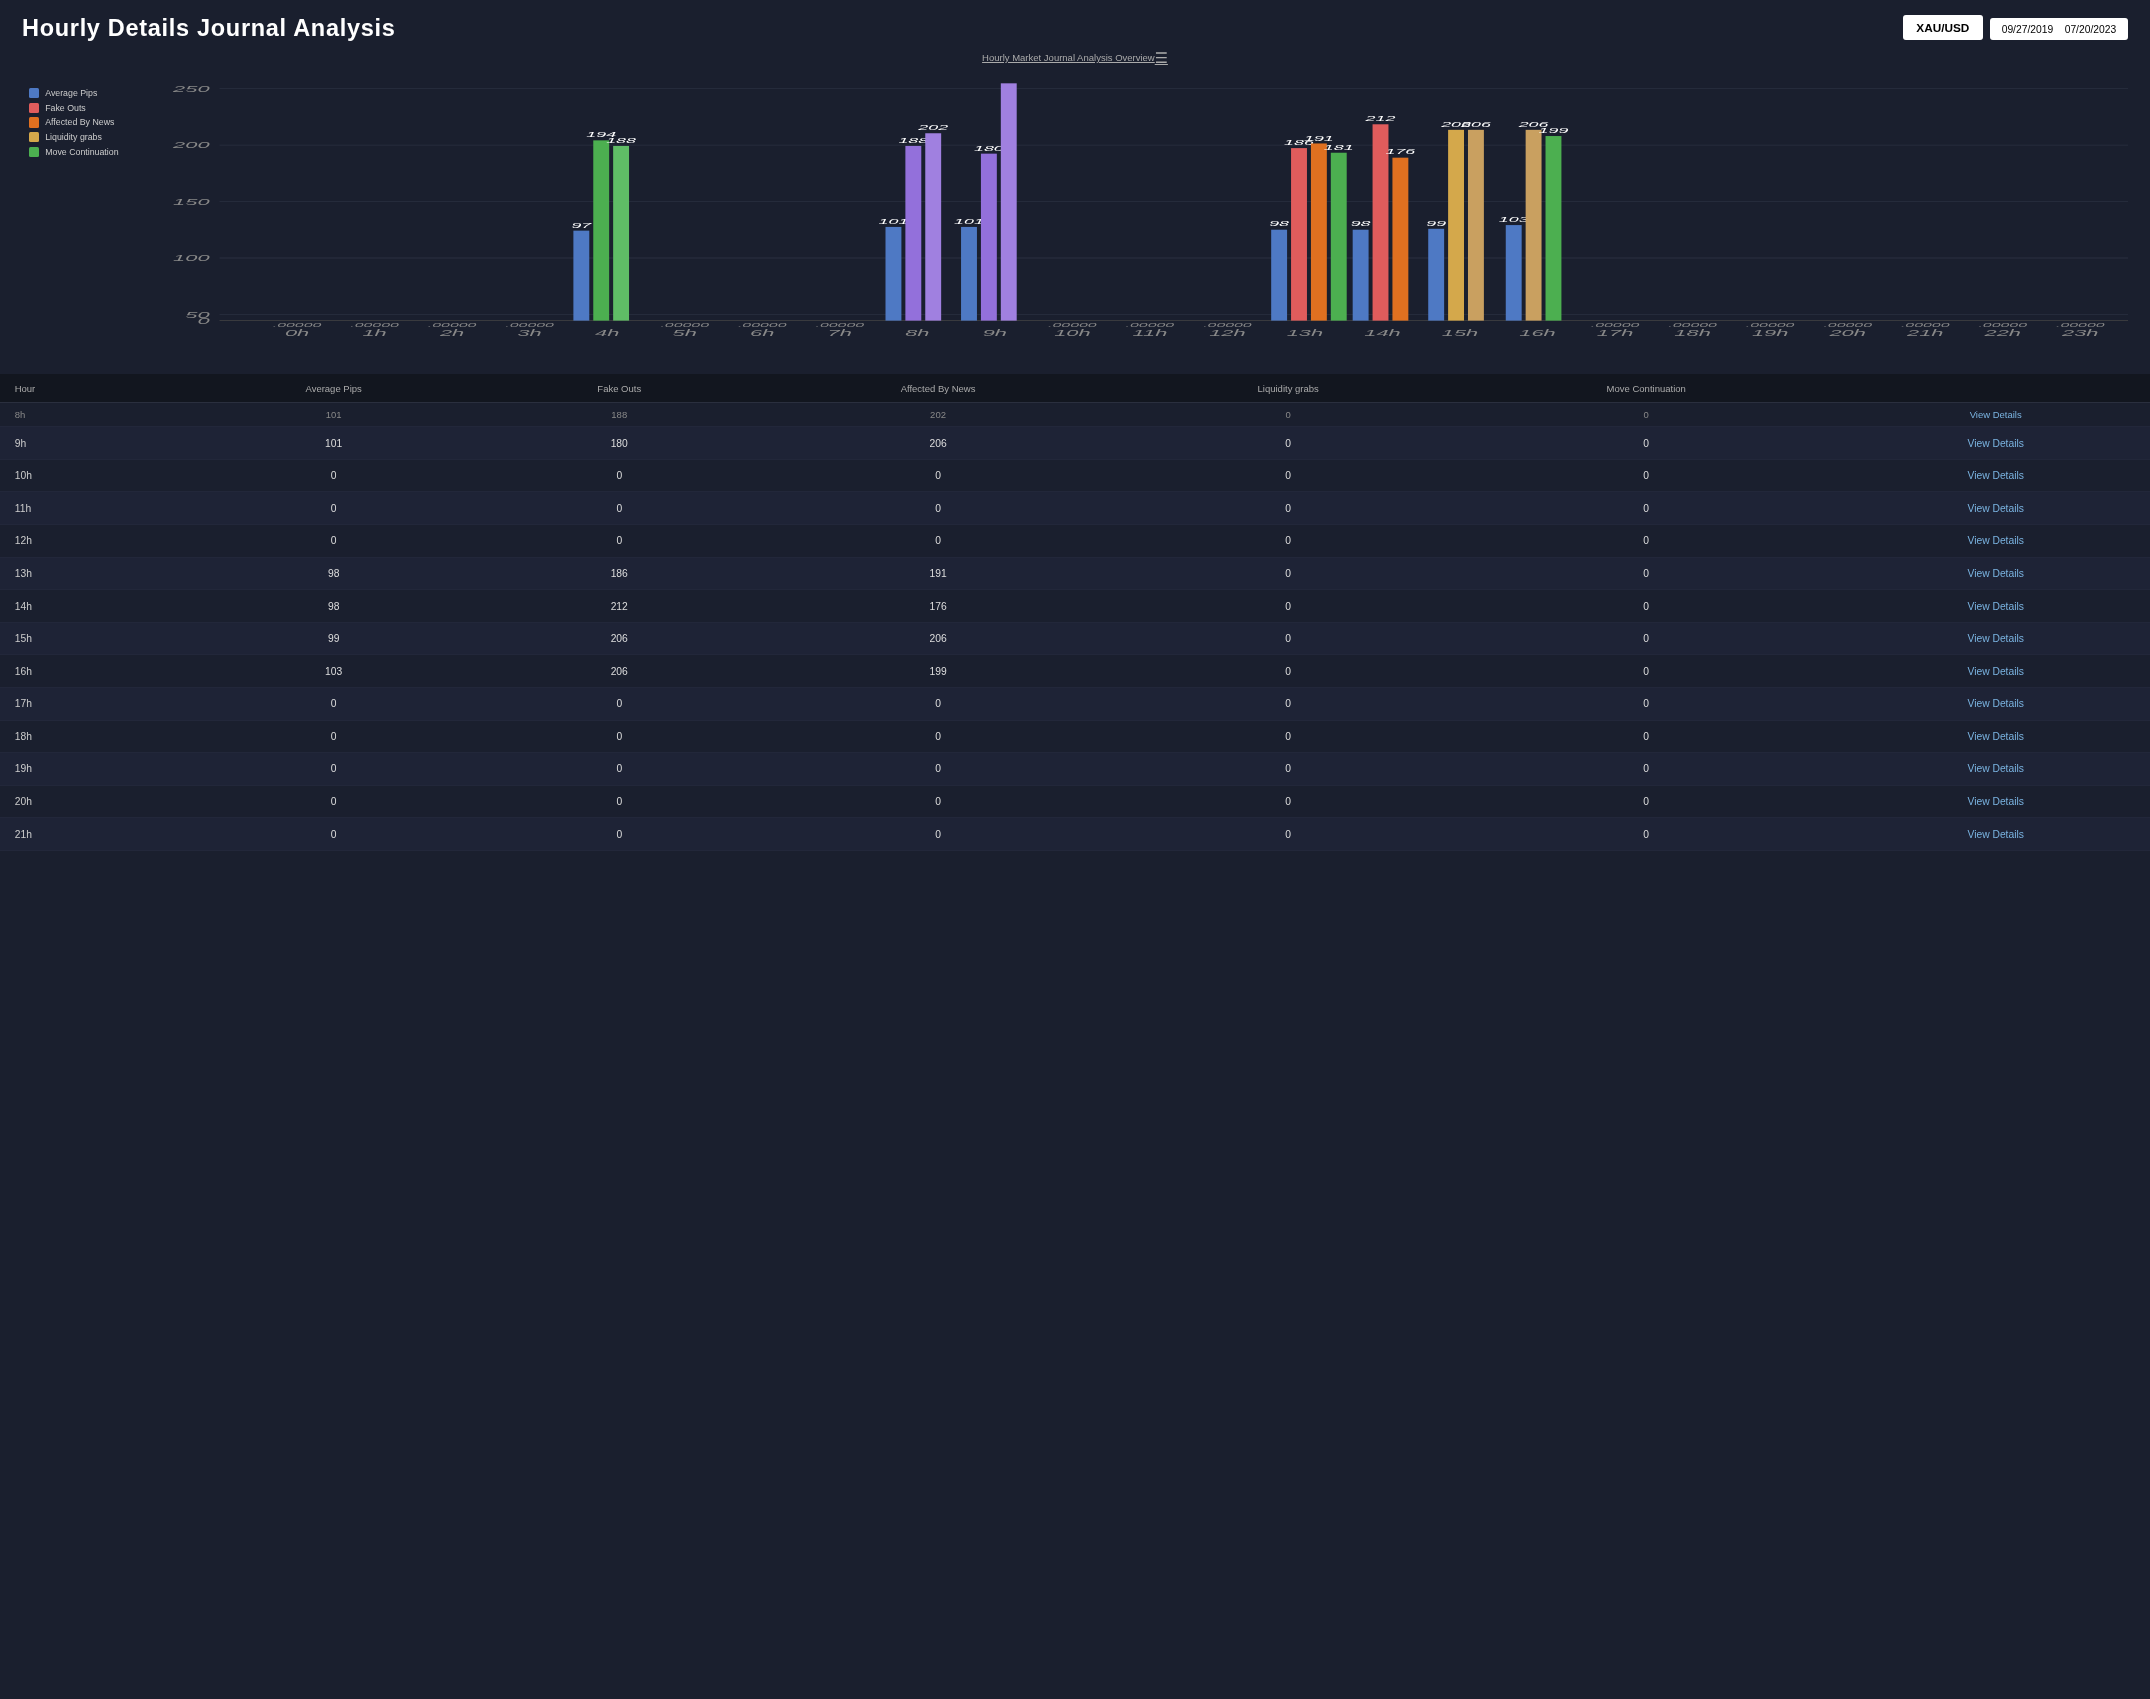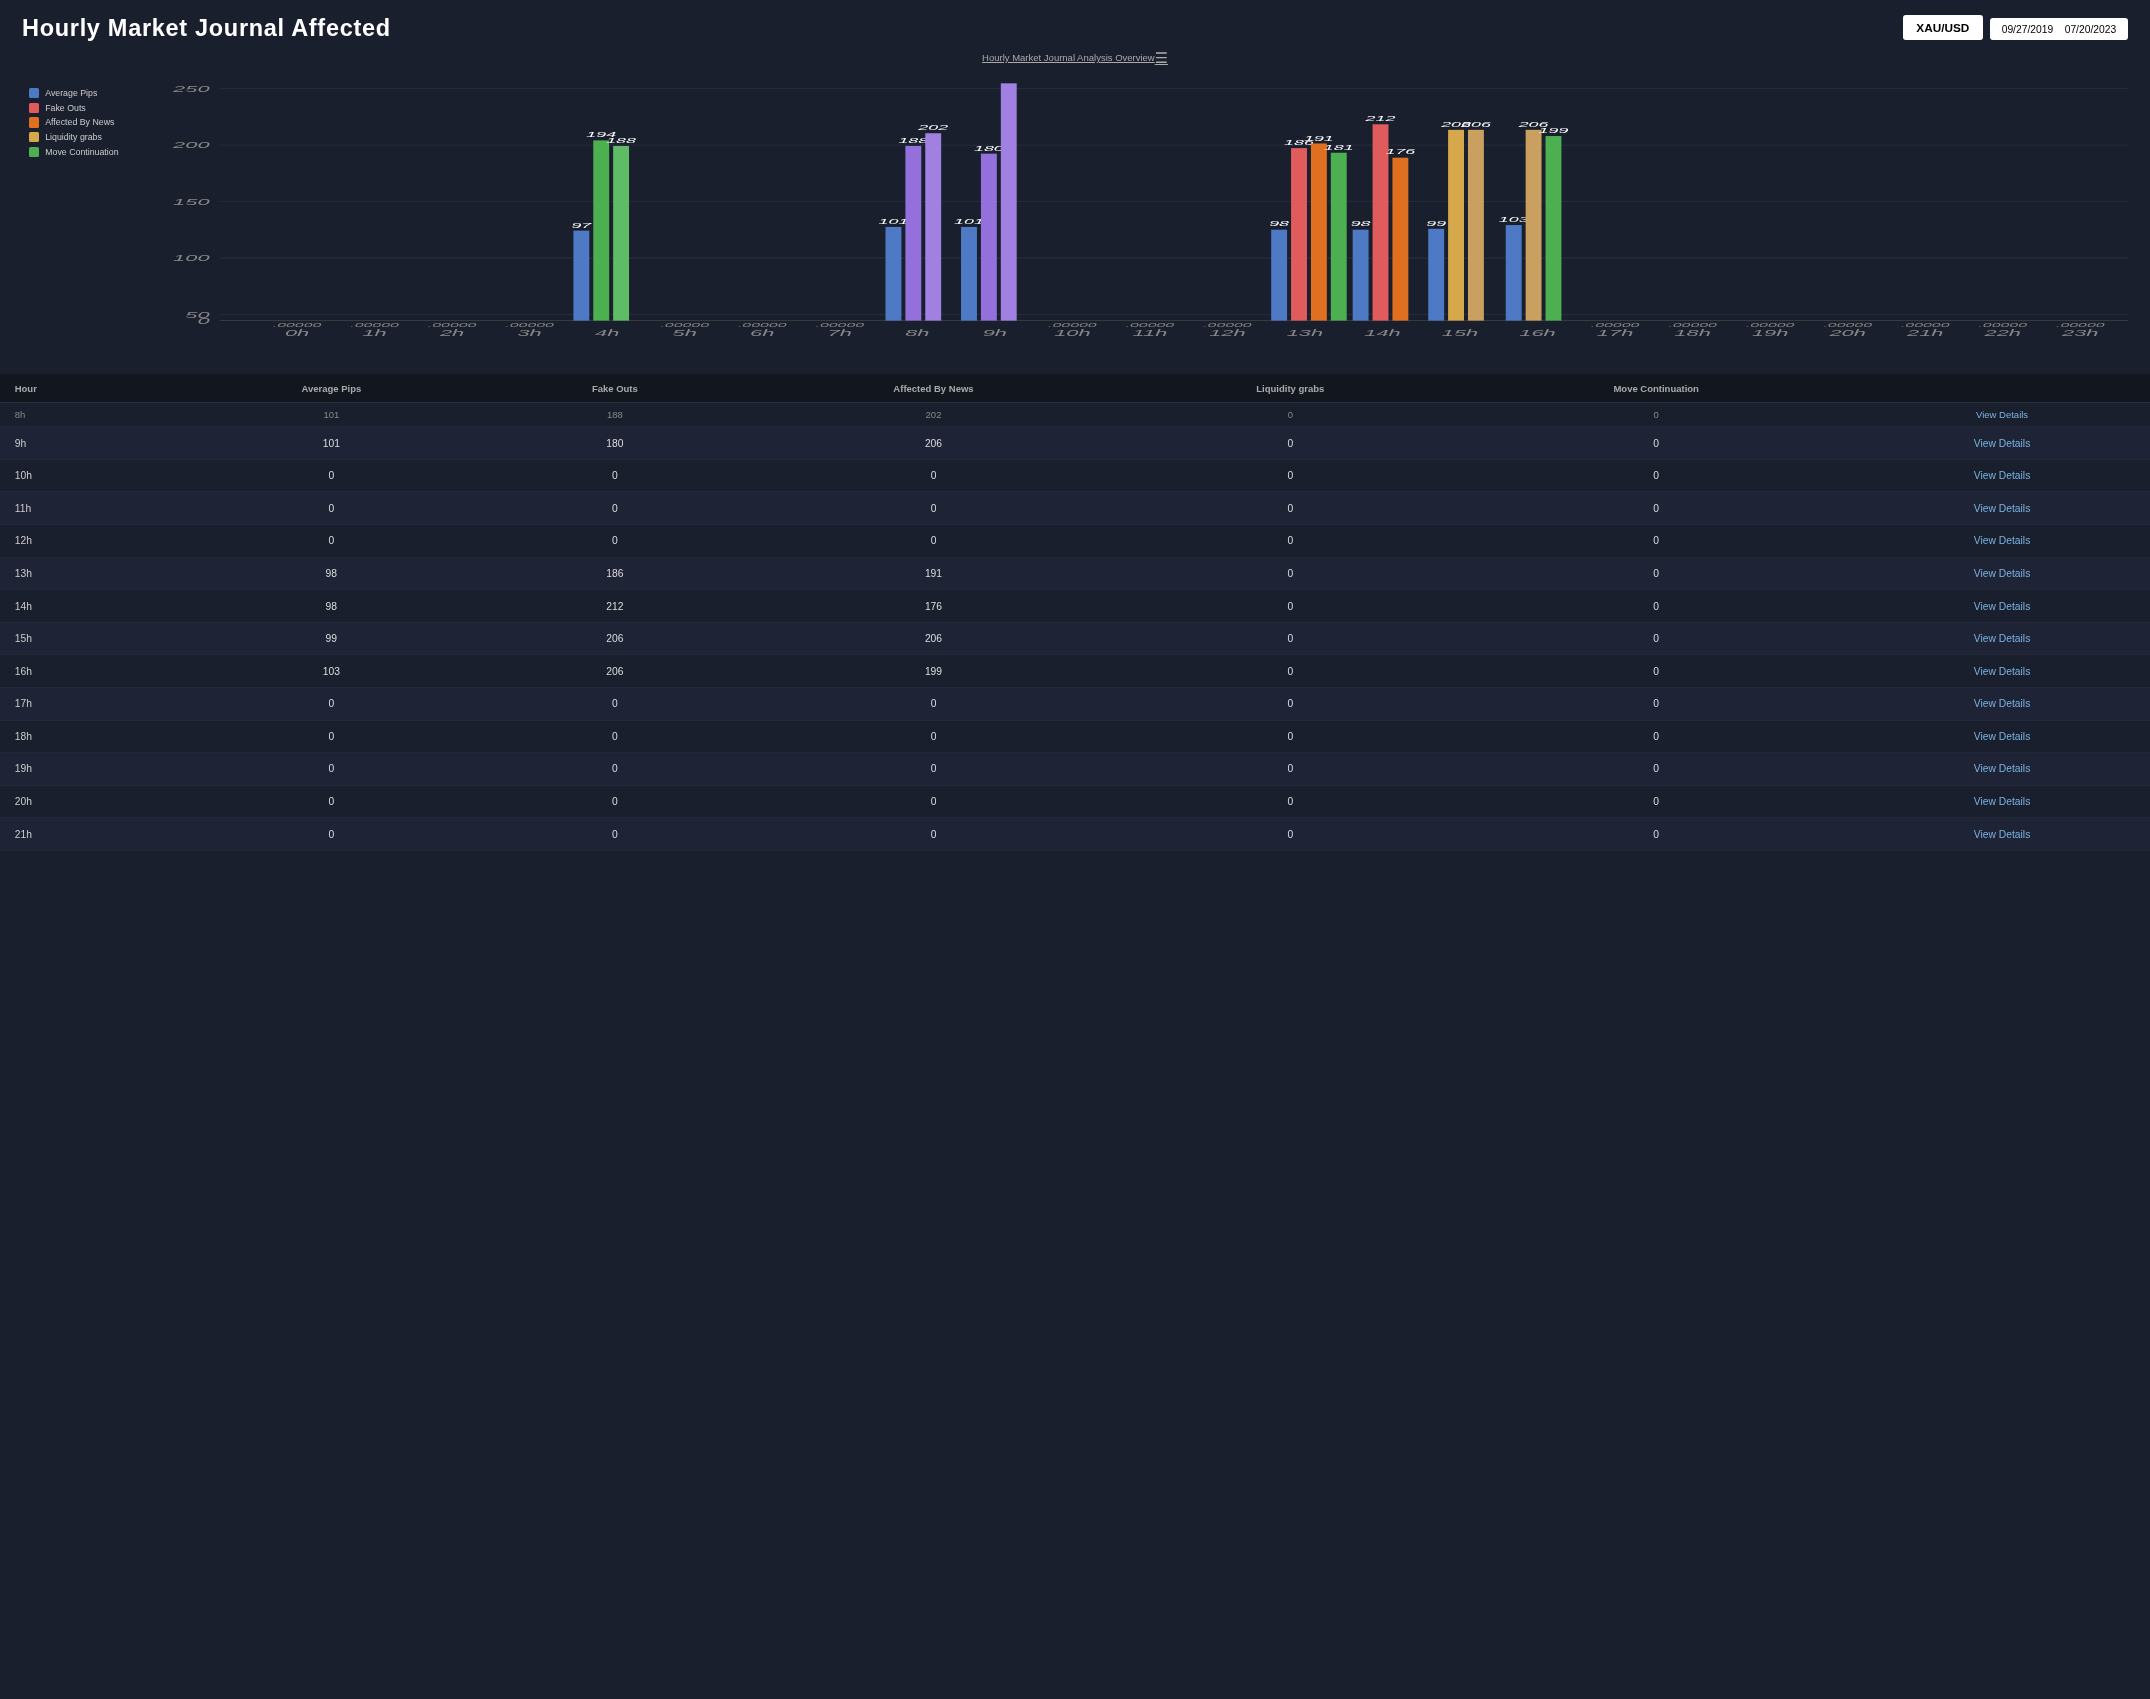--- a/index.html
+++ b/index.html
@@ -100,21 +100,21 @@
       width: 100%;
       border-collapse: collapse;
     }
     thead tr {
       background: #12161f;
     }
     th {
       padding: 8.8px 14.7px;
       color: #aaa;
       font-size: 9.5px;
-      font-weight: bold;
+      font-weight: normal;
       text-align: center;
       border-bottom: 0.7px solid #2a2f3e;
     }
     th:first-child { text-align: left; }
     tbody tr {
       border-bottom: 0.7px solid #22273a;
     }
     tbody tr:nth-child(odd) {
       background: #1a1f2e;
     }
@@ -139,21 +139,21 @@
     .partial-row td {
       padding: 5.9px 14.7px;
       color: #888;
       font-size: 9.5px;
     }
   </style>
 </head>
 <body>
 
 <div class="header">
-  <h1 class="title">Hourly Market Journal Affected</h1>
+  <h1 class="title">Hourly Details Journal Analysis</h1>
   <div class="header-controls">
     <div class="ticker-box">XAU/USD</div>
     <div class="date-box">
       <span>09/27/2019</span>
       &nbsp;&nbsp;
       <span>07/20/2023</span>
     </div>
   </div>
 </div>
 

